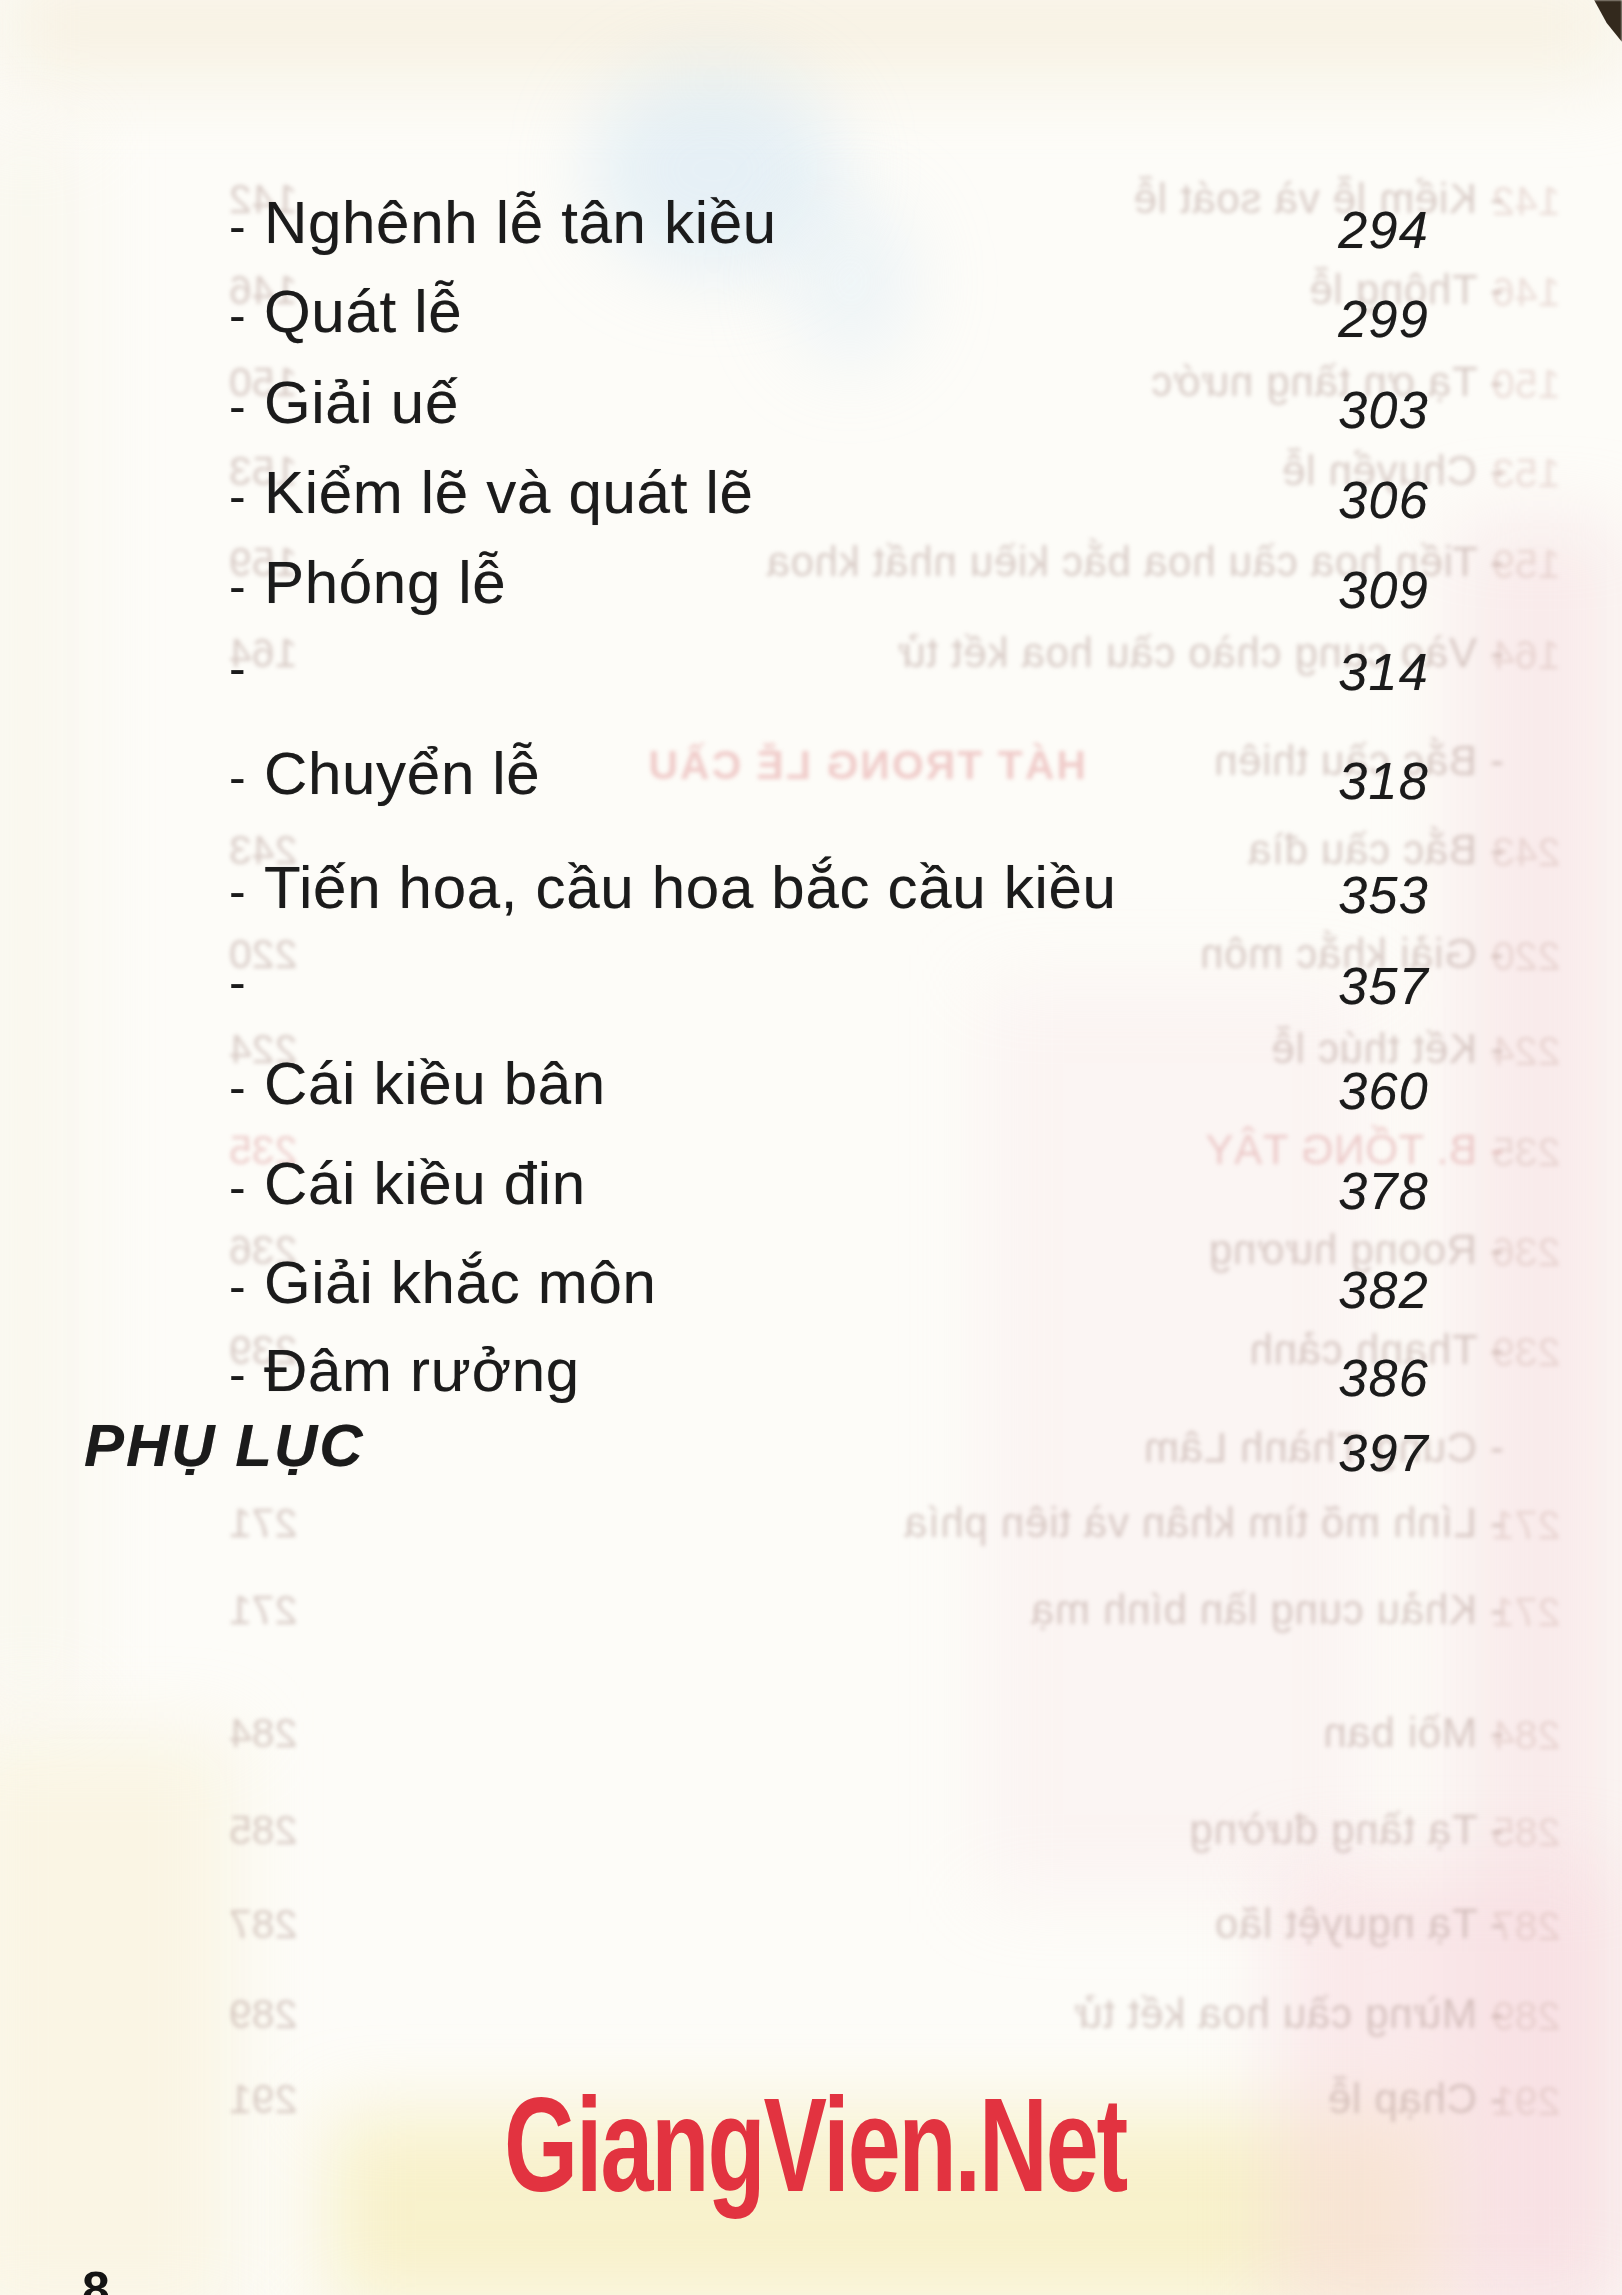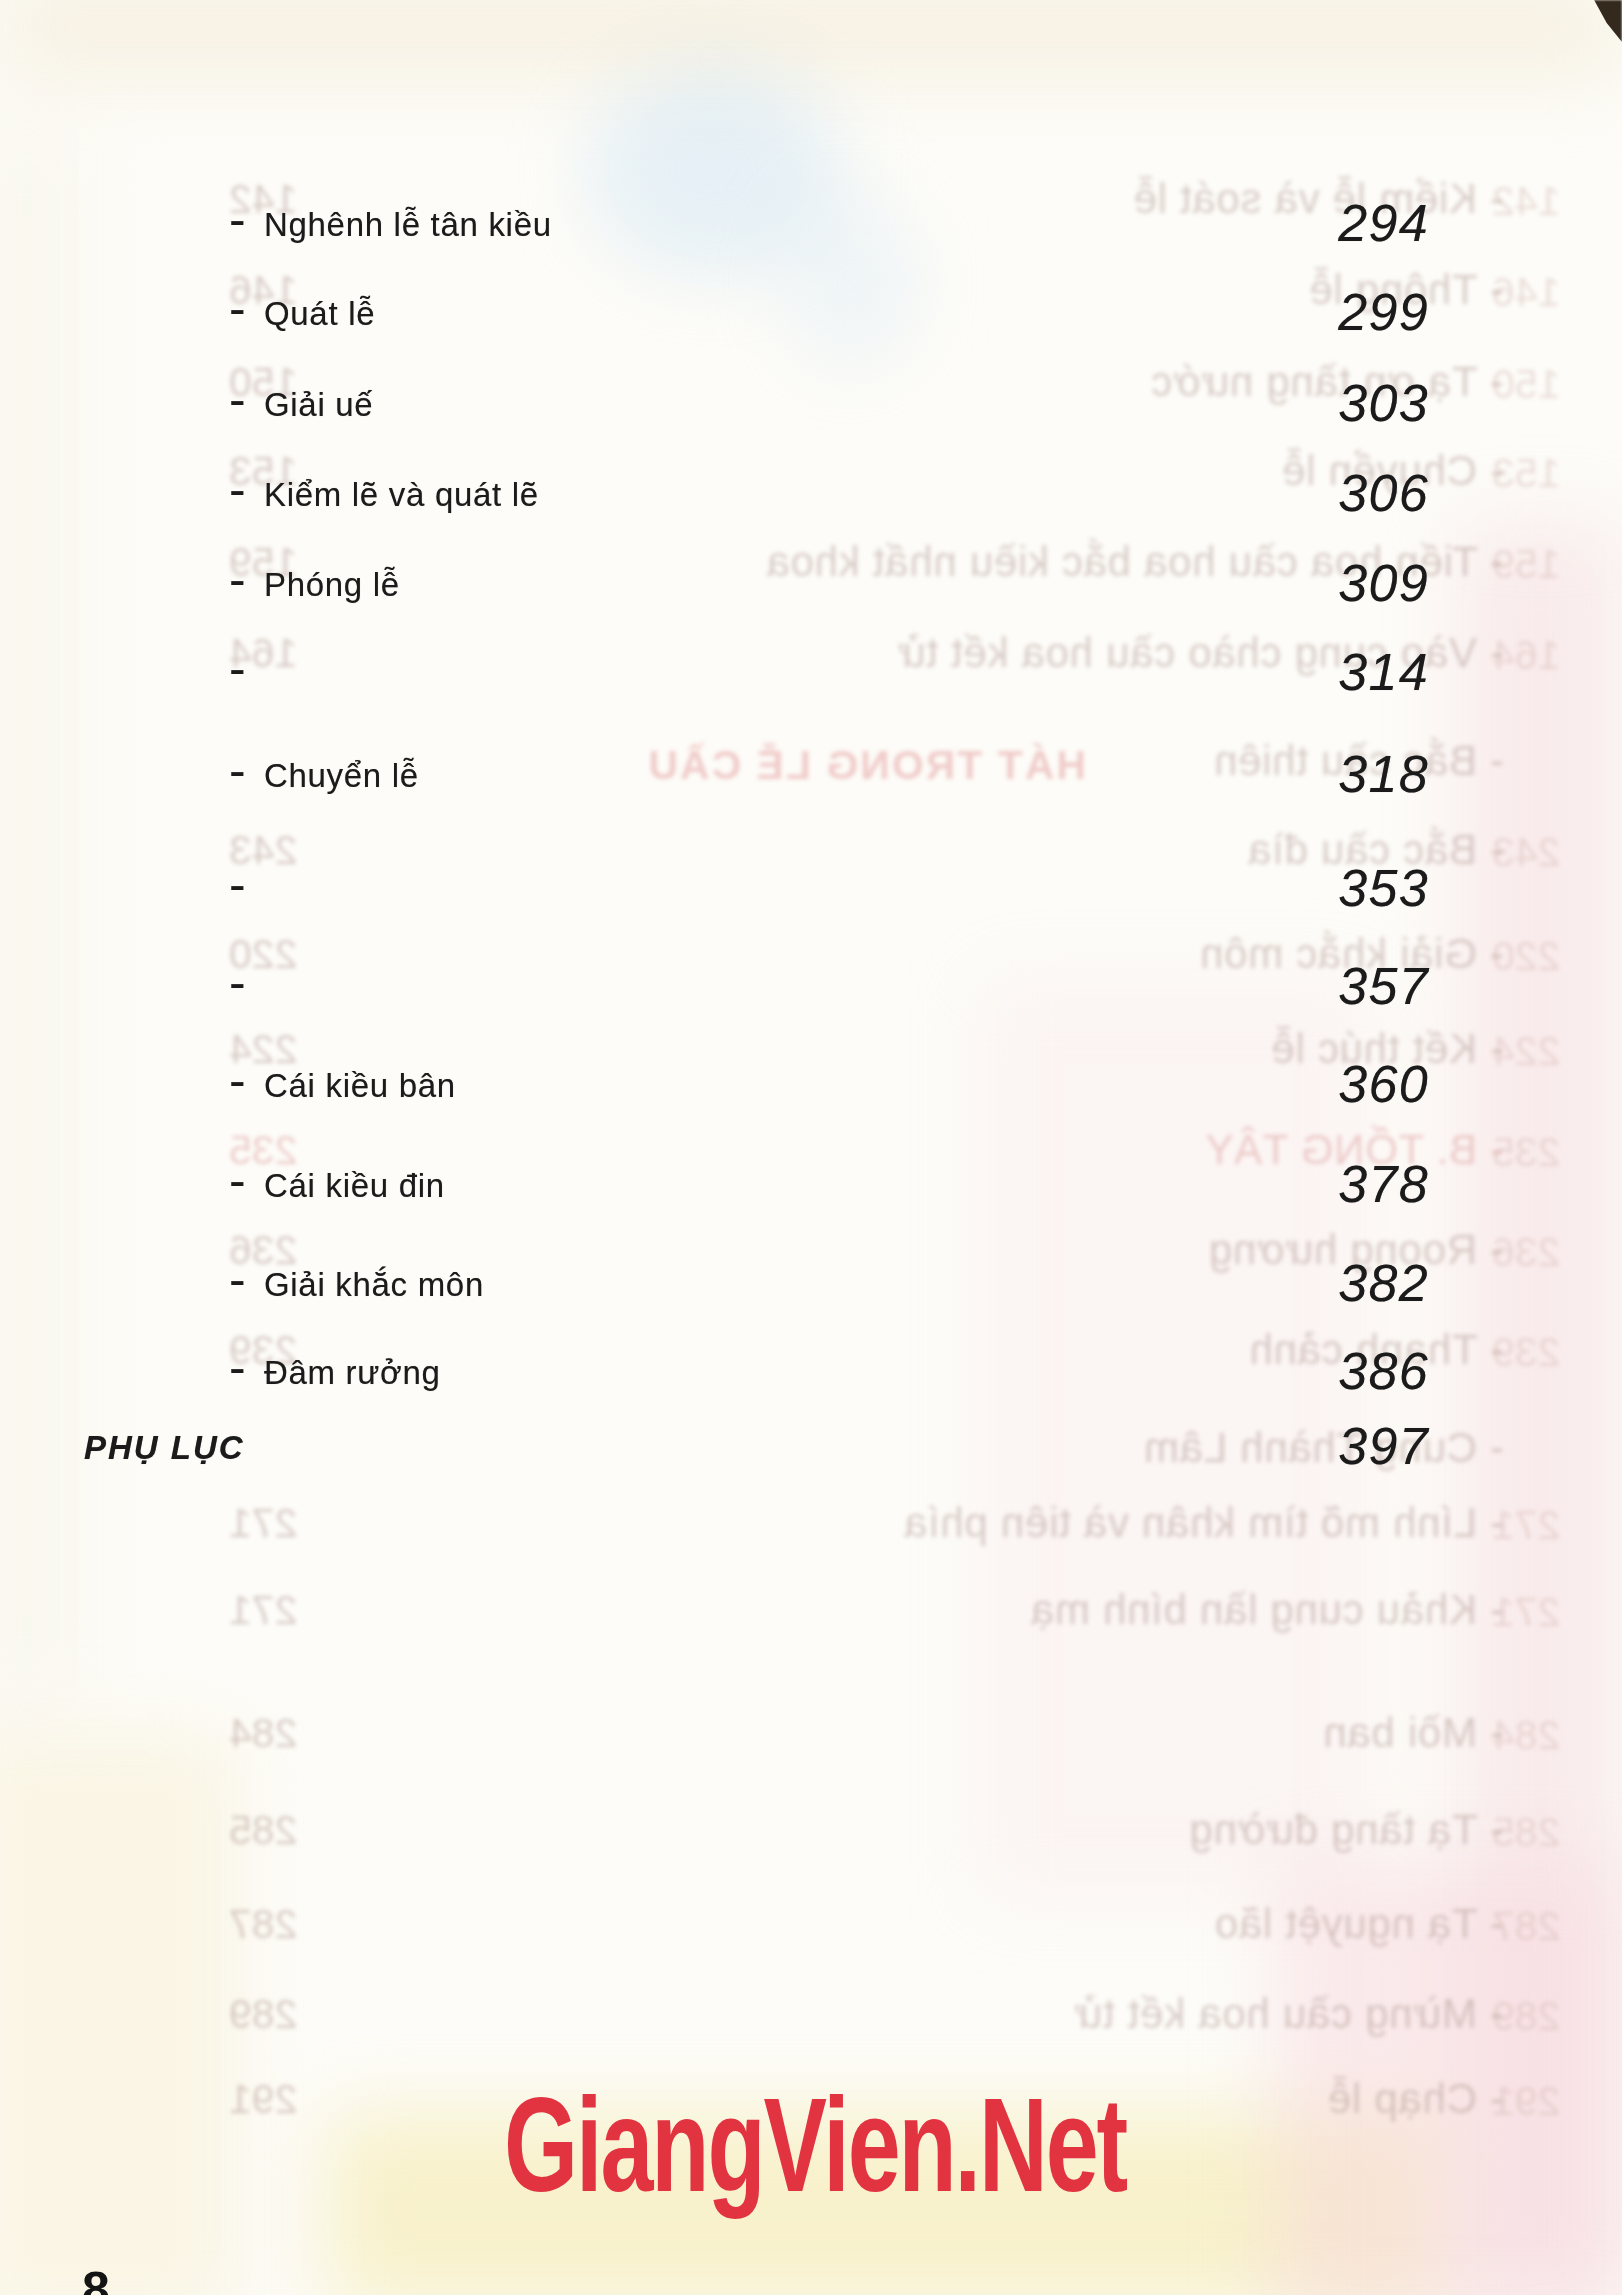--- a/index.html
+++ b/index.html
@@ -54,21 +54,21 @@
     filter:blur(2.3px);opacity:.5;white-space:nowrap;
   }
   
   .toc-row{
     position:absolute;left:229px;right:193px;
     display:flex;align-items:baseline;
     color:#1b1b1b;
     filter:blur(0.3px);
   }
   .toc-row .dash{font-size:50px;margin-right:18.3px;}
-  .toc-row .label{font-size:33px;letter-spacing:0.7px;white-space:nowrap;text-shadow:0 0 0.7px rgba(0,0,0,.45);}
+  .toc-row .label{font-size:60px;letter-spacing:0.7px;white-space:nowrap;text-shadow:0 0 0.7px rgba(0,0,0,.45);}
   .toc-row .num{margin-left:auto;font-size:52px;position:relative;top:5.2px;letter-spacing:1.3px;text-shadow:0 0 0.7px rgba(0,0,0,.45);font-style:italic;}
   .toc-row.appendix{left:84px;}
   .toc-row.appendix .label{font-style:italic;font-weight:bold;letter-spacing:2px;}
   
   .watermark{
     position:absolute;left:504px;top:2068px;
     font-size:122px;font-weight:bold;letter-spacing:-2.6px;
     transform:scale(0.78,1.10);transform-origin:left top;
     white-space:nowrap;
   }
@@ -276,20 +276,21 @@
     <span class="dash">-</span>
     <span class="num">314</span>
   </div>
       <div class="toc-row" style="top: 739px; color: rgb(27, 27, 27);">
     <span class="dash">-</span>
     <span class="label">Chuyển lễ</span>
     <span class="num">318</span>
   </div>
       <div class="toc-row" style="top: 853px; color: rgb(27, 27, 27);">
     <span class="dash">-</span>
+    <span class="label">Tiến hoa, cầu hoa bắc cầu kiều</span>
     <span class="num">353</span>
   </div>
       <div class="toc-row" style="top: 951px; color: rgb(27, 27, 27);">
     <span class="dash">-</span>
     <span class="num">357</span>
   </div>
       <div class="toc-row" style="top: 1049px; color: rgb(27, 27, 27);">
     <span class="dash">-</span>
     <span class="label">Cái kiều bân</span>
     <span class="num">360</span>

